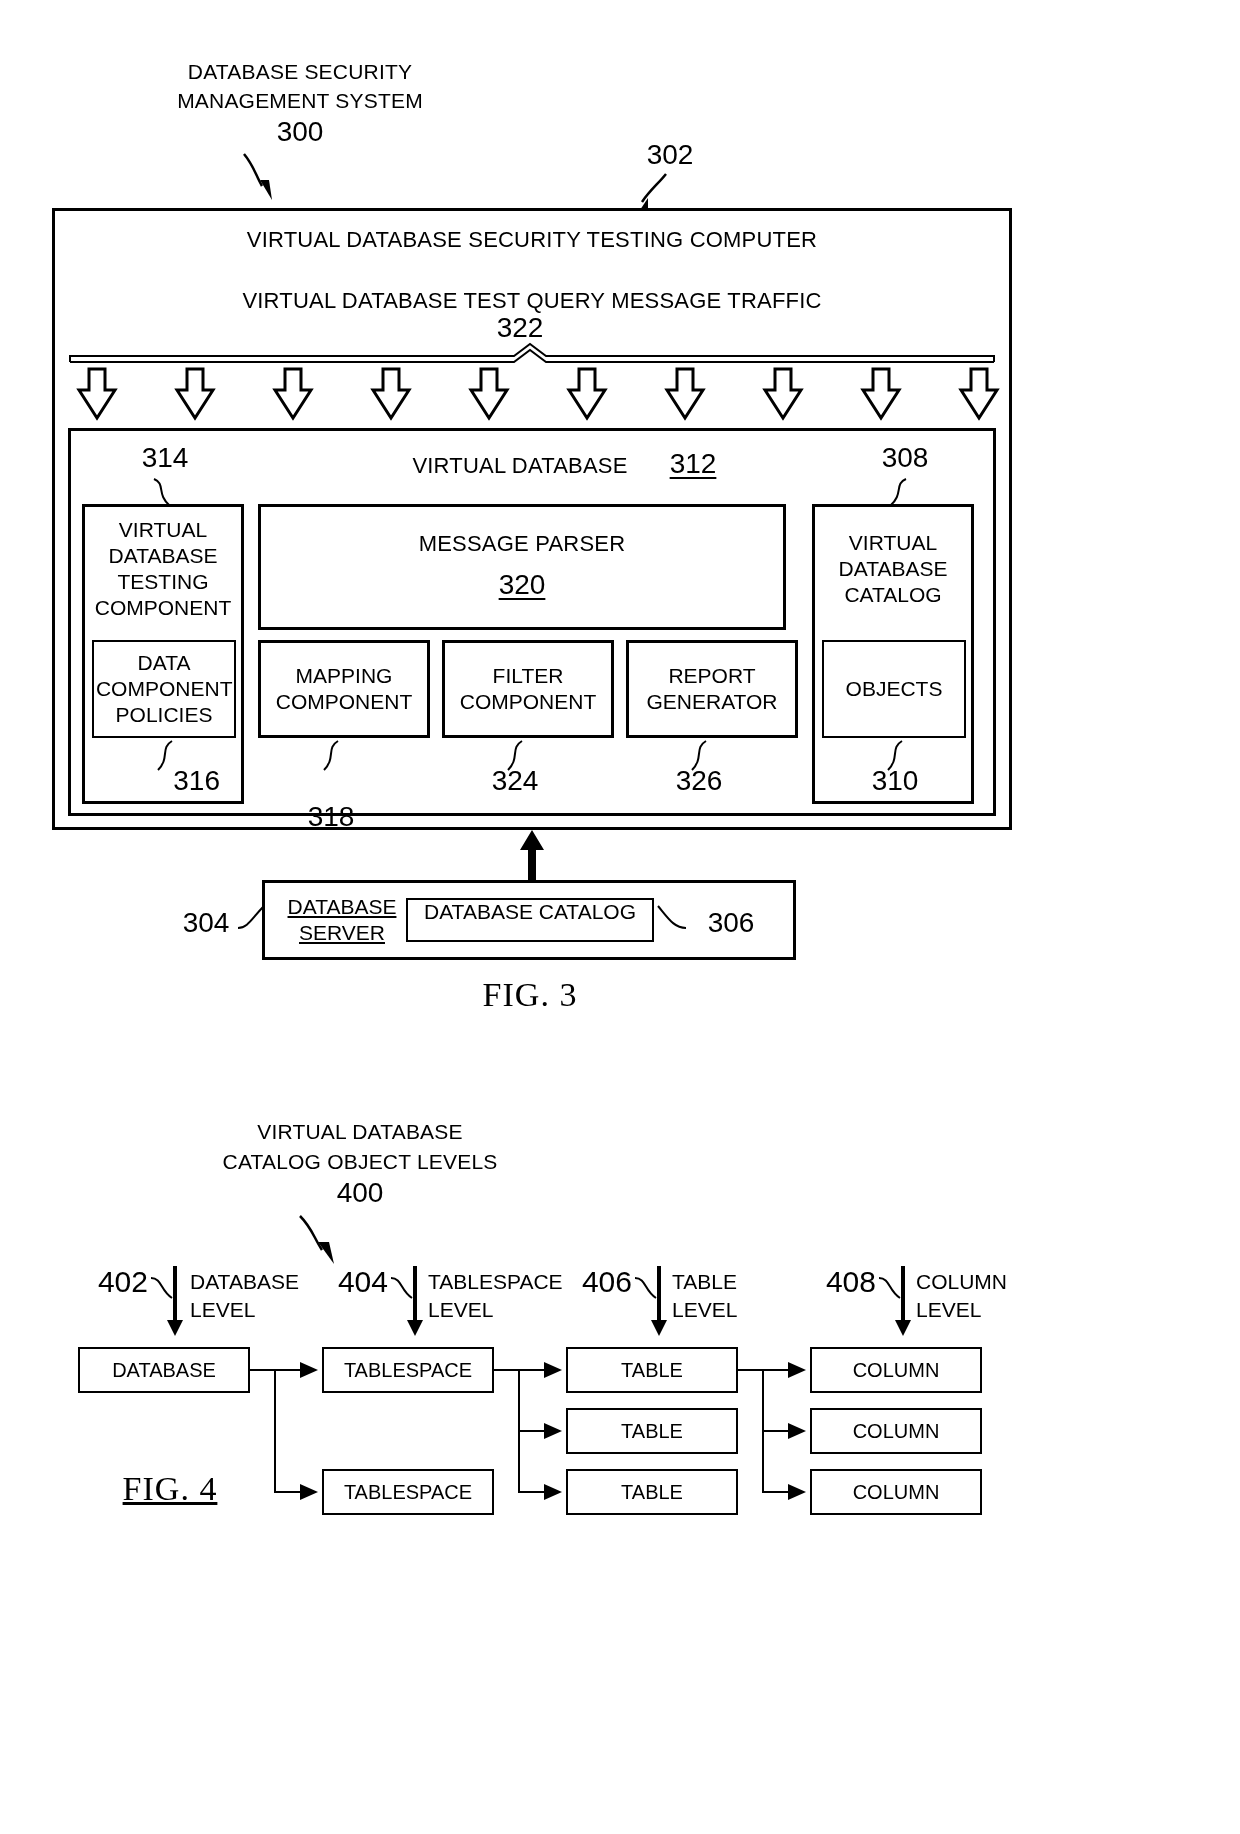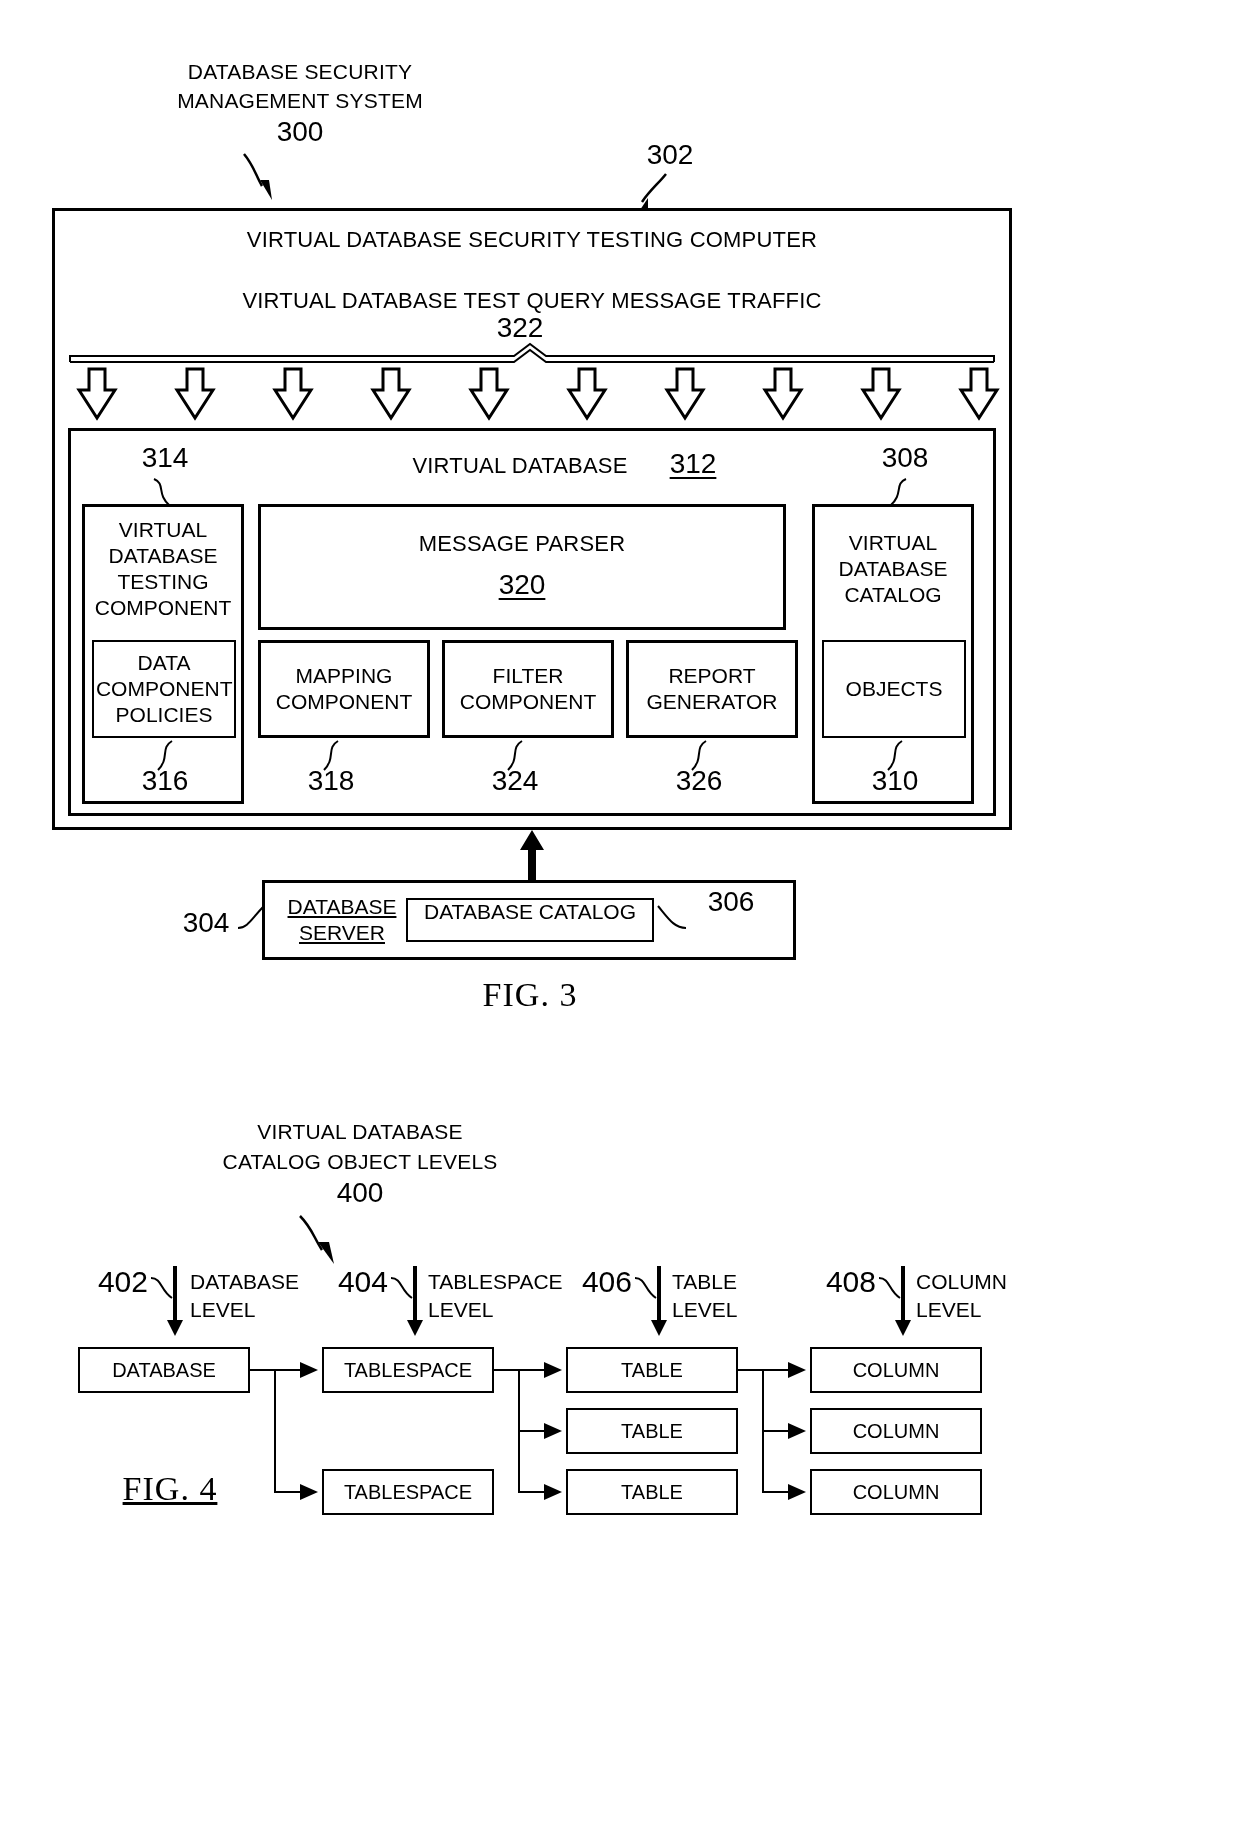--- a/index.html
+++ b/index.html
@@ -150,32 +150,32 @@
 </svg>
 
 <div class="abs box" style="left:82px; top:504px; width:162px; height:300px;"></div>
 <div class="abs boxtext" style="left:84px; top:508px; width:158px; height:122px;">VIRTUAL DATABASE TESTING COMPONENT</div>
 
 <div class="abs box-thin" style="left:92px; top:640px; width:144px; height:98px;"></div>
 <div class="abs boxtext" style="left:94px; top:642px; width:140px; height:94px;">DATA COMPONENT POLICIES</div>
 <svg class="abs" style="left:146px; top:740px;" width="40" height="32" viewBox="0 0 40 32">
   <path class="stroke-thin" d="M26,1 C14,8 24,18 12,30"></path>
 </svg>
-<div class="abs refnum" style="left:110px; top:766px; width:110px;">316</div>
+<div class="abs refnum" style="left:110px; top:766px; width:110px;text-align:right;">316</div>
 
 <div class="abs box" style="left:258px; top:504px; width:528px; height:126px;"></div>
 <div class="abs cap" style="left:260px; top:530px; width:524px; font-size:22px;">MESSAGE PARSER</div>
 <div class="abs refnum underline-ref" style="left:260px; top:570px; width:524px;">320</div>
 
 <div class="abs box" style="left:258px; top:640px; width:172px; height:98px;"></div>
 <div class="abs boxtext" style="left:260px; top:642px; width:168px; height:94px;">MAPPING COMPONENT</div>
 <svg class="abs" style="left:312px; top:740px;" width="40" height="32" viewBox="0 0 40 32">
   <path class="stroke-thin" d="M26,1 C14,8 24,18 12,30"></path>
 </svg>
-<div class="abs refnum" style="left:276px; top:766px; width:110px;">318</div>
+<div class="abs refnum" style="left:276px; top:802px; width:110px;">318</div>
 
 <div class="abs box" style="left:442px; top:640px; width:172px; height:98px;"></div>
 <div class="abs boxtext" style="left:444px; top:642px; width:168px; height:94px;">FILTER COMPONENT</div>
 <svg class="abs" style="left:496px; top:740px;" width="40" height="32" viewBox="0 0 40 32">
   <path class="stroke-thin" d="M26,1 C14,8 24,18 12,30"></path>
 </svg>
 <div class="abs refnum" style="left:460px; top:766px; width:110px;">324</div>
 
 <div class="abs box" style="left:626px; top:640px; width:172px; height:98px;"></div>
 <div class="abs boxtext" style="left:628px; top:642px; width:168px; height:94px;">REPORT GENERATOR</div>
@@ -204,21 +204,21 @@
 <div class="abs boxtext" style="left:408px; top:900px; width:244px; height:24px; font-size:21px;">DATABASE CATALOG</div>
 
 <svg class="abs" style="left:236px; top:902px;" width="34" height="34" viewBox="0 0 34 34">
   <path class="stroke-thin" d="M2,26 C12,26 16,16 28,4"></path>
 </svg>
 <div class="abs refnum" style="left:166px; top:908px; width:80px;">304</div>
 
 <svg class="abs" style="left:654px; top:902px;" width="34" height="34" viewBox="0 0 34 34">
   <path class="stroke-thin" d="M4,4 C14,16 20,26 32,26"></path>
 </svg>
-<div class="abs refnum" style="left:686px; top:887px; width:90px;">306</div>
+<div class="abs refnum" style="left:686px; top:908px; width:90px;">306</div>
 
 <div class="abs figlabel" style="left:390px; top:976px; width:280px;">FIG. 3</div>
 
 <div class="abs cap" style="left:160px; top:1118px; width:400px;">VIRTUAL DATABASE</div>
 <div class="abs cap" style="left:160px; top:1148px; width:400px;">CATALOG OBJECT LEVELS</div>
 <div class="abs refnum" style="left:160px; top:1178px; width:400px;">400</div>
 
 <svg class="abs" style="left:296px; top:1212px;" width="70" height="60" viewBox="0 0 70 60">
   <path class="stroke" d="M4,4 C16,16 18,26 26,38"></path>
   <path class="fillblack" d="M22,30 L38,52 L33,30 Z"></path>

